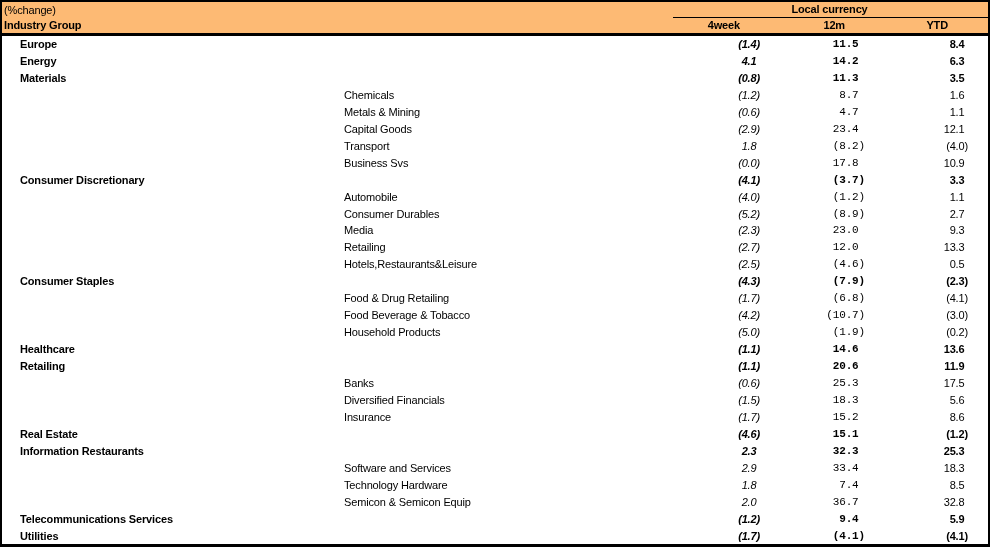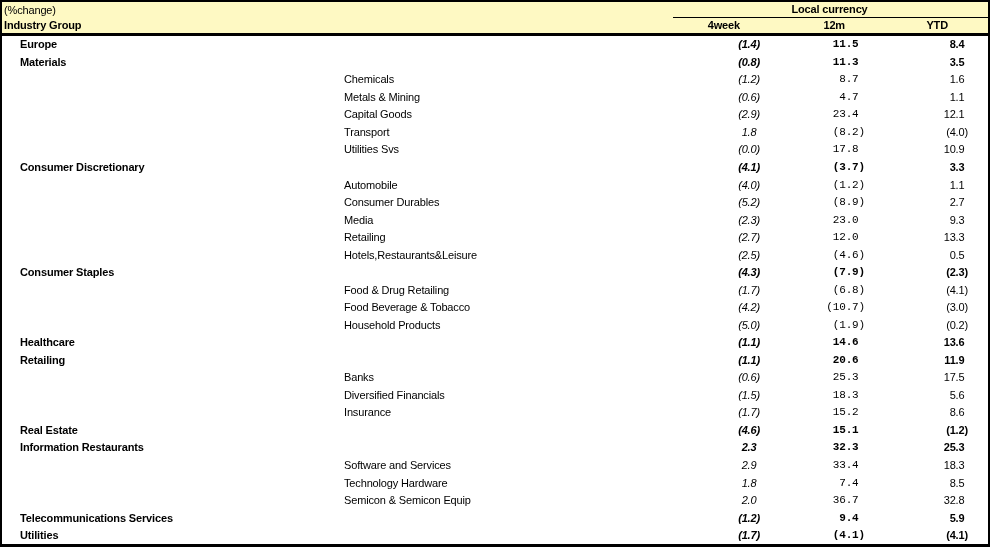--- a/index.html
+++ b/index.html
@@ -14,21 +14,21 @@
     overflow: hidden;
   }
   
   .b-top    { position: absolute; top: 0; left: 0; right: 0; height: 2px; background: #000; z-index: 5; }
   .b-bottom { position: absolute; bottom: 0; left: 0; right: 0; height: 3px; background: #000; z-index: 5; }
   .b-left   { position: absolute; top: 0; bottom: 0; left: 0; width: 2px; background: #000; z-index: 5; }
   .b-right  { position: absolute; top: 0; bottom: 0; right: 0; width: 2px; background: #000; z-index: 5; }
 
   .hdr {
     position: absolute; top: 2px; left: 2px; right: 2px; height: 31px;
-    background: #fef9c3;
+    background: #fdba74;
   }
   .hdr-change   { position: absolute; left: 2px; top: 2px; white-space: nowrap; }
   .hdr-industry { position: absolute; left: 2px; top: 17px; font-weight: bold; white-space: nowrap; }
   .hdr-currency {
     position: absolute; left: 671px; right: 2px; top: 0; height: 24px;
     line-height: 14px; text-align: center; font-weight: bold;
   }
   .hdr-currency-rule {
     position: absolute; left: 671px; right: 0; top: 14.5px; height: 1.5px;
     background: #000;
@@ -80,20 +80,26 @@
   <div class="hdr-sep"></div>
 
   <div class="tbody" id="table-body">
       <div class="row group">
         <span class="label">Europe</span>
         <span class="num c0">(1.4)</span>
         <span class="num c1">11.5<span class="pad">)</span></span>
         <span class="num c2">8.4<span class="pad">)</span></span>
       </div>
       <div class="row group">
+        <span class="label">Energy</span>
+        <span class="num c0">4.1<span class="pad">)</span></span>
+        <span class="num c1">14.2<span class="pad">)</span></span>
+        <span class="num c2">6.3<span class="pad">)</span></span>
+      </div>
+      <div class="row group">
         <span class="label">Materials</span>
         <span class="num c0">(0.8)</span>
         <span class="num c1">11.3<span class="pad">)</span></span>
         <span class="num c2">3.5<span class="pad">)</span></span>
       </div>
       <div class="row indent">
         <span class="label">Chemicals</span>
         <span class="num c0">(1.2)</span>
         <span class="num c1">8.7<span class="pad">)</span></span>
         <span class="num c2">1.6<span class="pad">)</span></span>
@@ -110,21 +116,21 @@
         <span class="num c1">23.4<span class="pad">)</span></span>
         <span class="num c2">12.1<span class="pad">)</span></span>
       </div>
       <div class="row indent">
         <span class="label">Transport</span>
         <span class="num c0">1.8<span class="pad">)</span></span>
         <span class="num c1">(8.2)</span>
         <span class="num c2">(4.0)</span>
       </div>
       <div class="row indent">
-        <span class="label">Utilities Svs</span>
+        <span class="label">Business Svs</span>
         <span class="num c0">(0.0)</span>
         <span class="num c1">17.8<span class="pad">)</span></span>
         <span class="num c2">10.9<span class="pad">)</span></span>
       </div>
       <div class="row group">
         <span class="label">Consumer Discretionary</span>
         <span class="num c0">(4.1)</span>
         <span class="num c1">(3.7)</span>
         <span class="num c2">3.3<span class="pad">)</span></span>
       </div>

